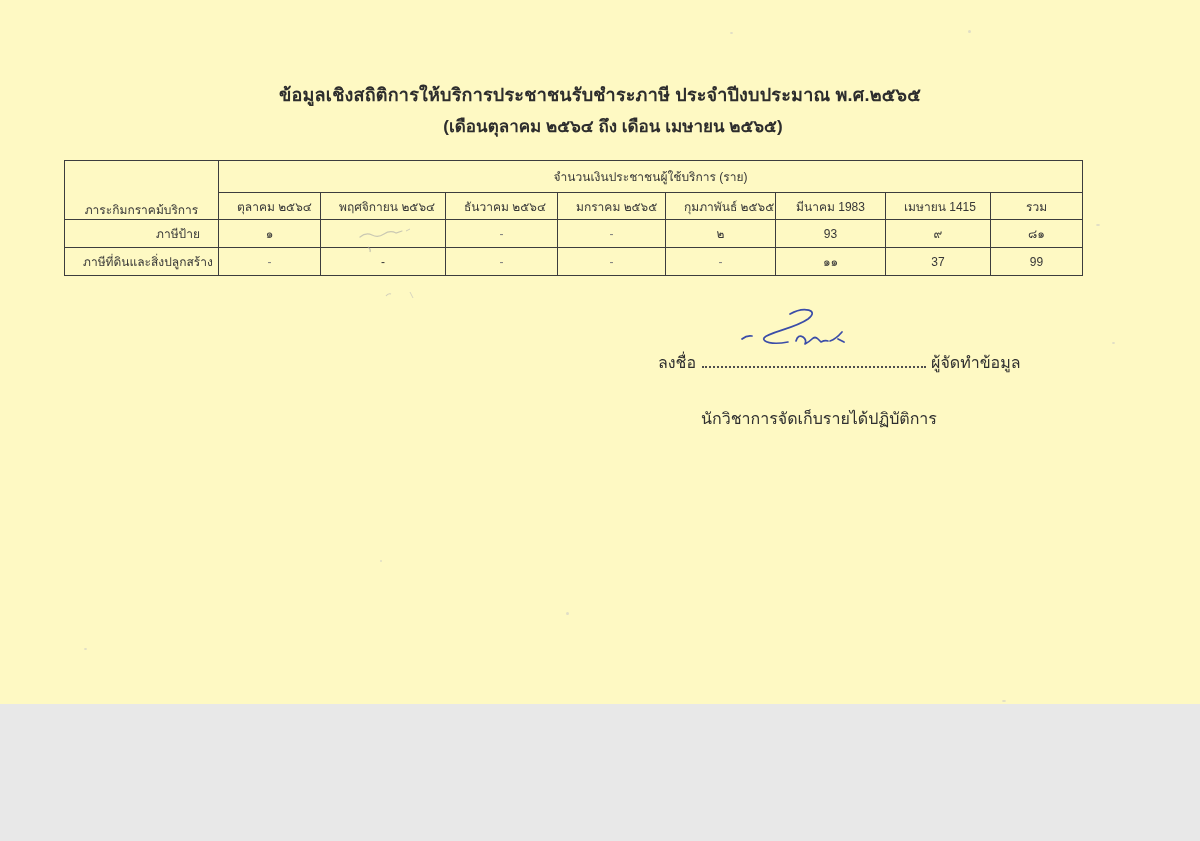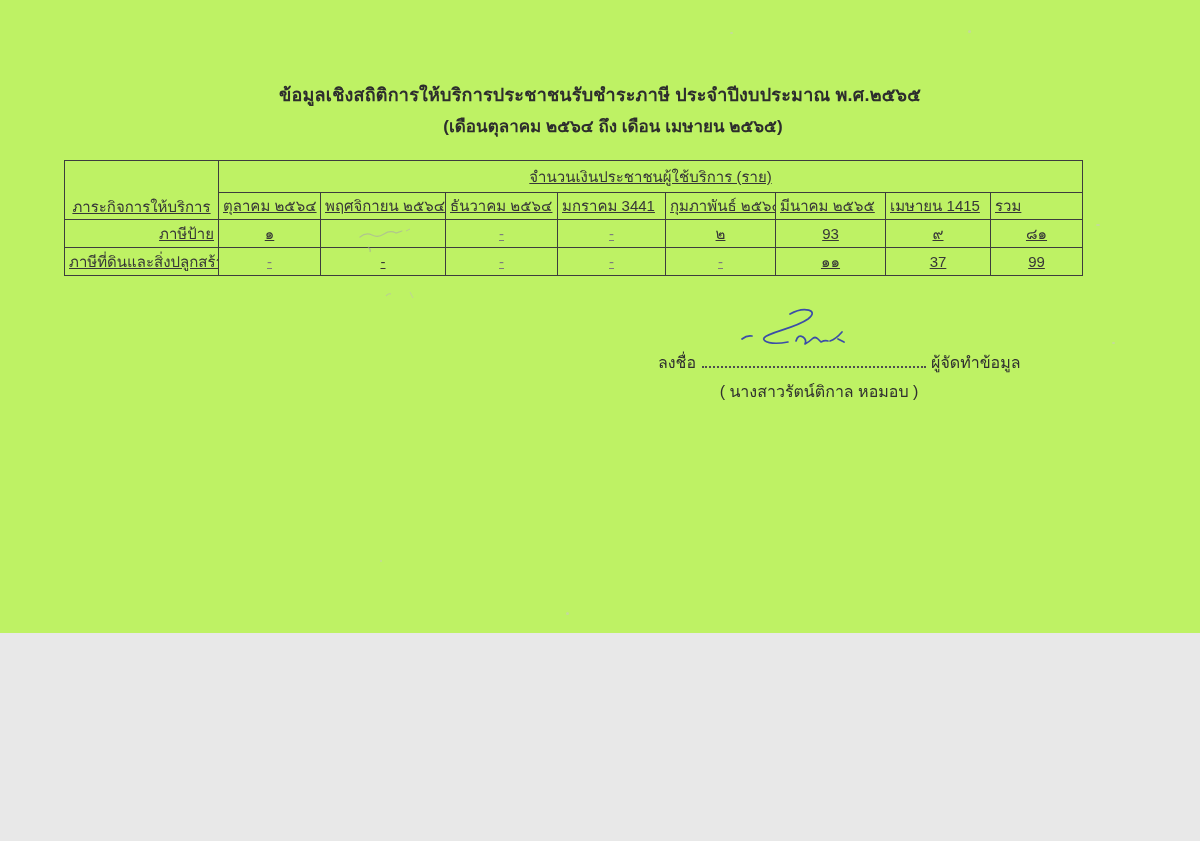--- a/index.html
+++ b/index.html
@@ -1,20 +1,20 @@
 <!DOCTYPE html>
 <html><head>
 <meta charset="utf-8">
 <style>
   html, body { margin: 0; padding: 0; background: #e8e8e8; }
   .page {
     position: relative;
     width: 1200px;
-    height: 633px;
-    background: #bef264;
+    height: 704px;
+    background: #fef9c3;
     font-family: "Liberation Sans", sans-serif;
     color: #333333;
     overflow: hidden;
   }
   .doc-title {
     position: absolute;
     top: 80px; left: 0; width: 100%;
     text-align: center;
     font-size: 18px;
     font-weight: 700;
@@ -32,41 +32,40 @@
   }
   table.stat-table {
     position: absolute;
     left: 64px; top: 160px;
     width: 1018px;
     border-collapse: collapse;
     table-layout: fixed;
   }
   table.stat-table td {
     border: 1.6px solid #3d3d3d;
-    font-size: 15px;
+    font-size: 12px;
     color: #373737;
-    padding: 0 4px;
+    padding: 0 18px;
     overflow: hidden;
     white-space: nowrap;
-    text-decoration: underline;
   }
   td.corner-cell {
     text-align: center;
     vertical-align: bottom;
     padding-bottom: 5px;
     font-size: 15.5px;
   }
   td.group-cell {
     text-align: center;
     height: 31px;
     font-size: 15.5px;
     color: #3a3a3a;
   }
   td.month-cell {
-    text-align: left;
+    text-align: center;
     height: 26px;
     font-size: 14.5px;
     padding: 0 1px;
   }
   td.label-cell {
     text-align: right;
     height: 27px;
     font-size: 15.5px;
     padding-left: 3px;
   }
@@ -134,30 +133,30 @@
         <col style="width:125px">
       <col style="width:112px">
         <col style="width:108px">
         <col style="width:110px">
       <col style="width:110px">
         <col style="width:105px">
         <col style="width:92px">
     </colgroup>
     <tbody>
       <tr>
-        <td class="corner-cell" rowspan="2">ภาระกิจการให้บริการ</td>
+        <td class="corner-cell" rowspan="2">ภาระกิมกราคม้บริการ</td>
         <td class="group-cell" colspan="8">จำนวนเงินประชาชนผู้ใช้บริการ (ราย)</td>
       </tr>
       <tr>
         <td class="month-cell">ตุลาคม ๒๕๖๔</td>
         <td class="month-cell">พฤศจิกายน ๒๕๖๔</td>
         <td class="month-cell">ธันวาคม ๒๕๖๔</td>
-        <td class="month-cell">มกราคม 3441</td>
+        <td class="month-cell">มกราคม ๒๕๖๕</td>
         <td class="month-cell">กุมภาพันธ์ ๒๕๖๕</td>
-        <td class="month-cell">มีนาคม ๒๕๖๕</td>
+        <td class="month-cell">มีนาคม 1983</td>
         <td class="month-cell">เมษายน 1415</td>
         <td class="month-cell">รวม</td>
       </tr>
       <tr>
         <td class="label-cell">ภาษีป้าย</td>
         <td class="value-cell">๑</td>
         <td class="value-cell"></td>
         <td class="value-cell faint">-</td>
         <td class="value-cell faint">-</td>
         <td class="value-cell">๒</td>
@@ -198,21 +197,21 @@
       <path d="M92 35 q6 -2 12 -9"></path>
       <path d="M100 33 l6 3"></path>
     </g>
   </svg>
 
   <div class="sign-row">
     <span>ลงชื่อ</span>
     <span class="dotted-leader"></span>
     <span>ผู้จัดทำข้อมูล</span>
   </div>
-  <div class="sign-name">( นางสาวรัตน์ติกาล  หอมอบ )</div>
+  <div class="sign-position">นักวิชาการจัดเก็บรายได้ปฏิบัติการ</div>
 
   <div class="speck" style="left:730px; top:32px; width:3px; height:2px;"></div>
   <div class="speck" style="left:968px; top:30px; width:3px; height:3px;"></div>
   <div class="speck" style="left:1096px; top:224px; width:4px; height:2px;"></div>
   <div class="speck" style="left:1112px; top:342px; width:3px; height:2px;"></div>
   <div class="speck" style="left:566px; top:612px; width:3px; height:3px;"></div>
   <div class="speck" style="left:1002px; top:700px; width:4px; height:2px;"></div>
   <div class="speck" style="left:84px; top:648px; width:3px; height:2px;"></div>
   <div class="speck" style="left:380px; top:560px; width:2px; height:2px;"></div>
 

